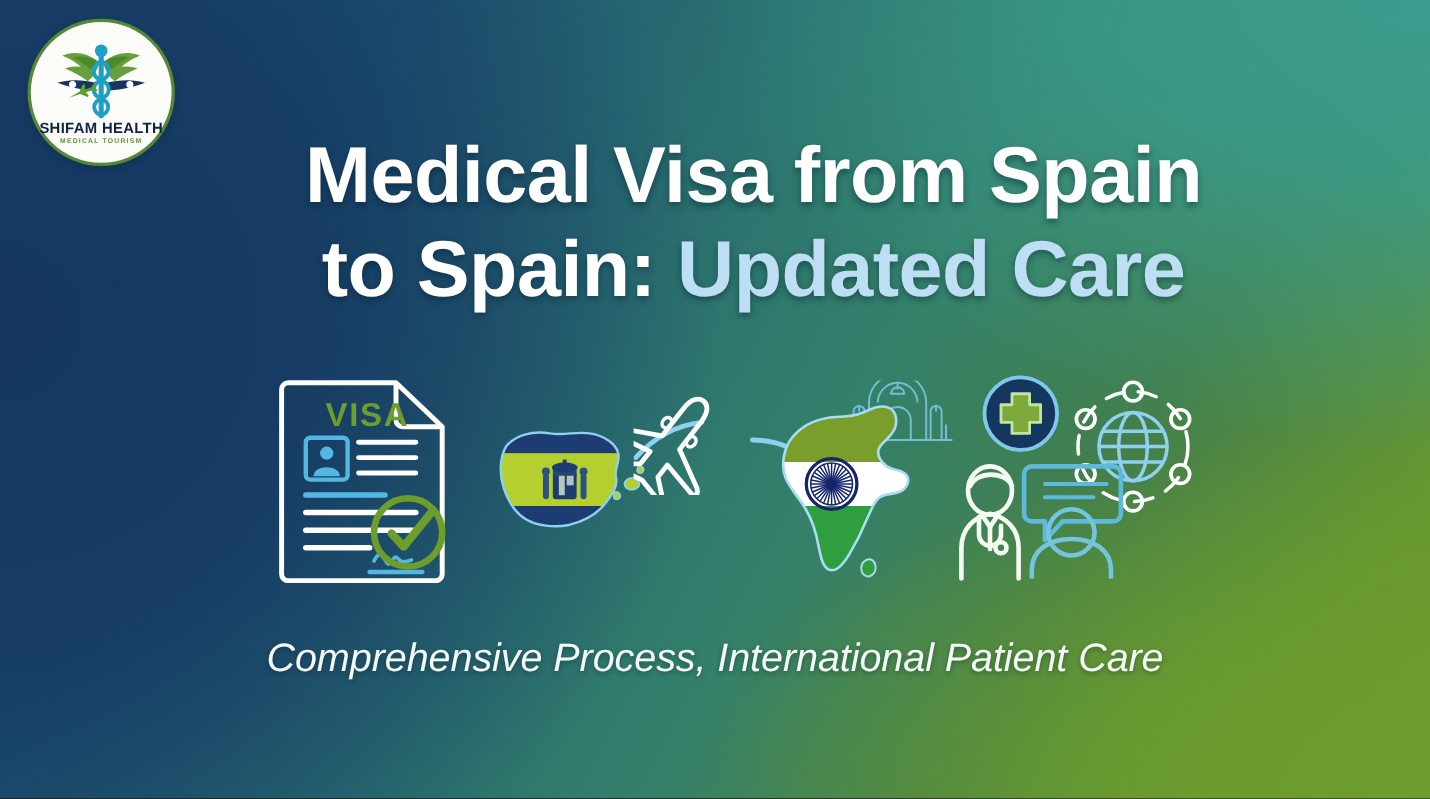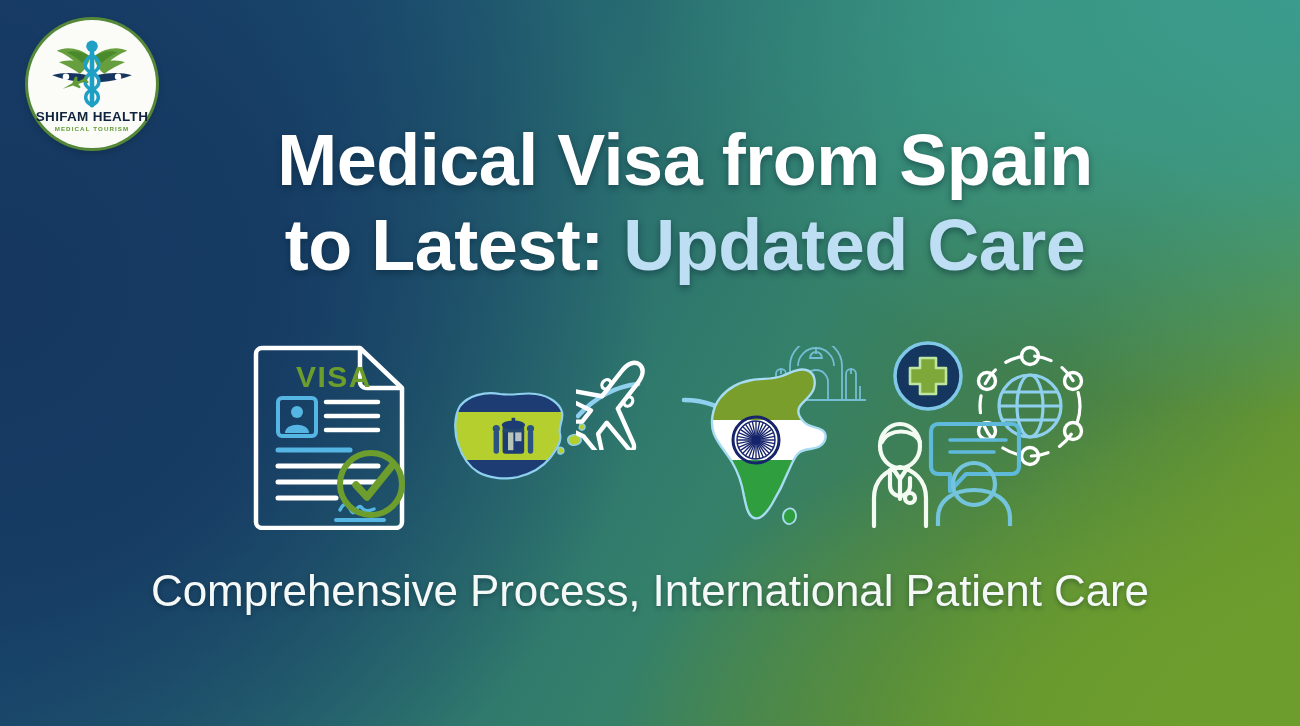--- a/index.html
+++ b/index.html
@@ -56,23 +56,24 @@
   #spain-map{left:438px;top:48px;}
   #plane-arrow{left:576px;top:0px;}
   #india-map{left:686px;top:16px;}
   #care-group{left:862px;top:8px;}
 
   
   .subtitle-wrap{
     position:absolute;left:0;right:0;top:563px;text-align:center;
   }
   .subtitle{
-    font-size:44px;line-height:1.28;font-weight:normal;
-    color:#f4f8f6;margin:0;letter-spacing:-0.1px;
+    font-size:36px;line-height:1.28;font-weight:normal;
+    color:#f4f8f6;margin:12px;letter-spacing:-0.1px;
     text-shadow:0 2px 5px rgba(0,25,40,.38);
+    font-style:italic;
   }
 </style>
 </head>
 <body>
 
 <div class="banner">
 
   <div class="logo">
     <svg class="logo-mark" viewBox="0 0 120 94">
 
@@ -104,21 +105,21 @@
         <path d="M0 6 L14 3 L20 -4 L23 -3 L21 3 L30 2 L33 -1 L35 0 L33 4 L35 8 L33 9 L30 6 L21 6 L23 11 L21 12 L14 6 Z"></path>
       </g>
     </svg>
     <div class="logo-name">SHIFAM HEALTH</div>
     <div class="logo-sub">MEDICAL TOURISM</div>
   </div>
 
   <div class="title-wrap">
     <h1 class="title">
       <span>Medical Visa from Spain</span><br>
-      <span>to Latest: </span><span class="accent">Updated Care</span>
+      <span>to Spain: </span><span class="accent">Updated Care</span>
     </h1>
   </div>
 
   <div class="icons">
 
     <svg id="visa-doc" width="160" height="190" viewBox="0 0 160 190">
       <path d="M10 8 h98 l42 40 v134 a6 6 0 0 1 -6 6 h-134 a6 6 0 0 1 -6 -6 v-168 a6 6 0 0 1 6 -6 z" fill="none" stroke="#ffffff" stroke-width="4.5" stroke-linejoin="round"></path>
       <path d="M108 8 v34 a6 6 0 0 0 6 6 h36" fill="none" stroke="#ffffff" stroke-width="4.5" stroke-linejoin="round"></path>
       <text x="44" y="47" font-family="'Liberation Sans',sans-serif" font-size="30" font-weight="bold" fill="#6d9d2c" letter-spacing="1.5">VISA</text>
 

